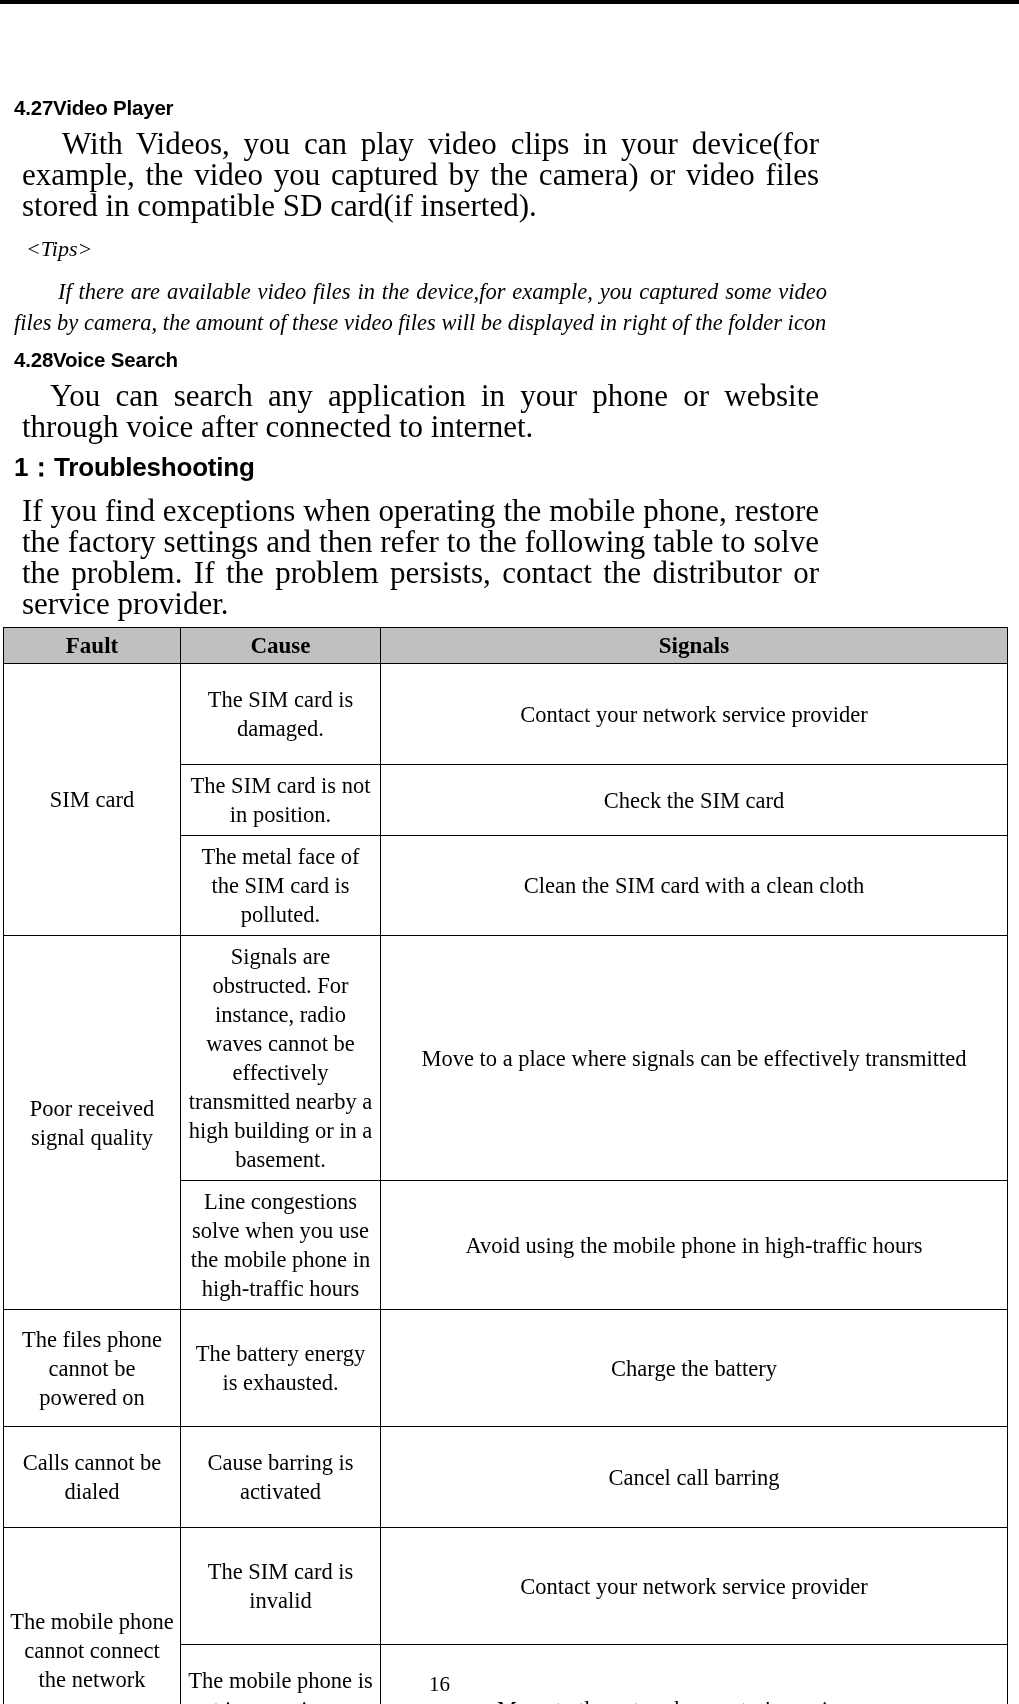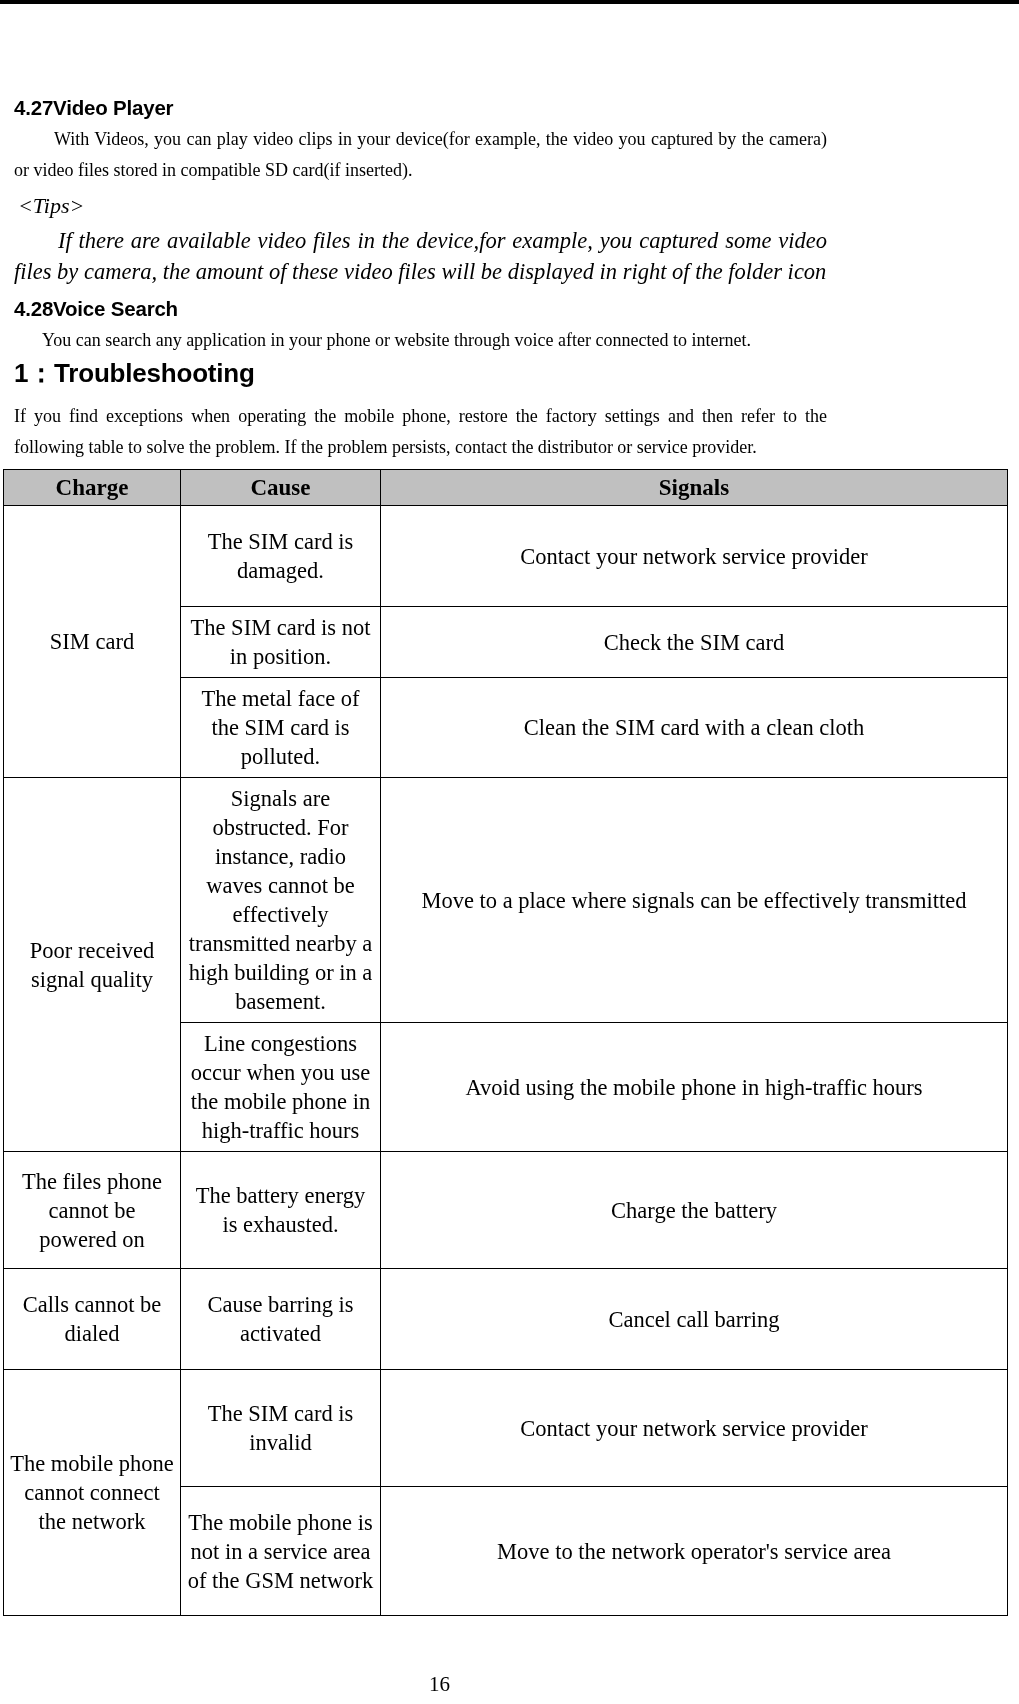--- a/index.html
+++ b/index.html
@@ -41,39 +41,39 @@
     font-weight: bold;
     margin: 0 0 4px 0;
     letter-spacing: -0.2px;
   }
 
   h3.heading.spaced {
     margin-top: 10px;
   }
 
   p.body {
-    font-size: 18px;
+    font-size: 31px;
     line-height: 31px;
-    margin: 0;
+    margin: 8px;
     text-align: justify;
     text-justify: inter-word;
   }
 
   p.body.indent {
     text-indent: 40px;
   }
 
   p.body.indent-sm {
     text-indent: 28px;
   }
 
   p.tips {
     font-size: 22px;
     line-height: 31px;
-    margin: 4px;
+    margin: 12px;
     font-style: italic;
   }
 
   p.tips-body {
     font-size: 22.5px;
     line-height: 31px;
     margin: 0;
     font-style: italic;
     text-align: justify;
     text-indent: 44px;
@@ -171,21 +171,21 @@
   <p class="body">If you find exceptions when operating the mobile phone, restore the factory settings and then refer to the following table to solve the problem. If the problem persists, contact the distributor or service provider.</p>
 
   <table class="tbl">
     <colgroup>
       <col style="width:177px">
       <col style="width:200px">
       <col style="width:627px">
     </colgroup>
     <thead>
       <tr>
-        <th>Charge</th>
+        <th>Fault</th>
         <th>Cause</th>
         <th>Signals</th>
       </tr>
     </thead>
     <tbody>
       <tr>
         <td class="left-al" rowspan="3">SIM card</td>
         <td class="tall-a">The SIM card is damaged.</td>
         <td class="tall-a">Contact your network service provider</td>
       </tr>
@@ -196,21 +196,21 @@
       <tr>
         <td class="tall-c">The metal face of the SIM card is polluted.</td>
         <td class="tall-c">Clean the SIM card with a clean cloth</td>
       </tr>
       <tr>
         <td rowspan="2">Poor received signal quality</td>
         <td class="tall-d">Signals are obstructed. For instance, radio waves cannot be effectively transmitted nearby a high building or in a basement.</td>
         <td class="tall-d">Move to a place where signals can be effectively transmitted</td>
       </tr>
       <tr>
-        <td class="tall-e">Line congestions occur when you use the mobile phone in high-traffic hours</td>
+        <td class="tall-e">Line congestions solve when you use the mobile phone in high-traffic hours</td>
         <td class="tall-e">Avoid using the mobile phone in high-traffic hours</td>
       </tr>
       <tr>
         <td class="tall-f">The files phone cannot be powered on</td>
         <td class="tall-f">The battery energy is exhausted.</td>
         <td class="tall-f">Charge the battery</td>
       </tr>
       <tr>
         <td class="tall-g">Calls cannot be dialed</td>
         <td class="tall-g">Cause barring is activated</td>

